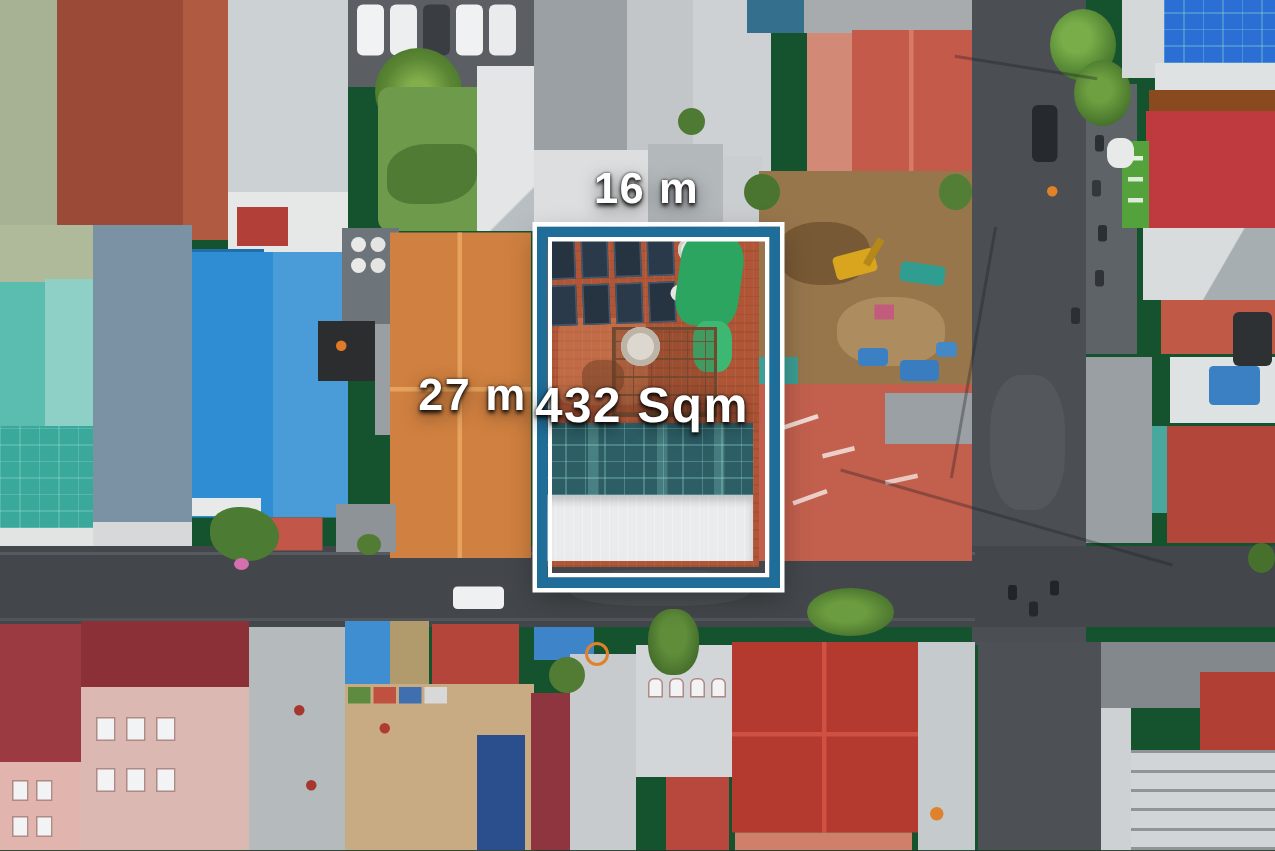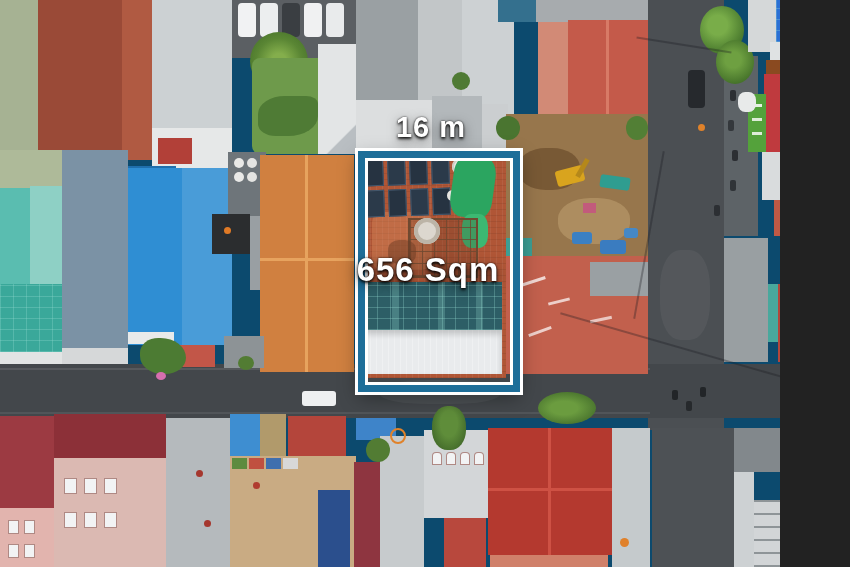--- a/index.html
+++ b/index.html
@@ -1,16 +1,16 @@
 <!DOCTYPE html>
 <html><head>
 <meta charset="utf-8">
 <style>
   html,body{margin:0;padding:0;background:#222;}
-  #stage{position:relative;width:780px;height:567px;overflow:hidden;background:#0c4a6e;
+  #stage{position:relative;width:850px;height:567px;overflow:hidden;background:#14532d;
          font-family:"Liberation Sans",sans-serif;}
   .b{position:absolute;}
   .rd{border-radius:50%;}
   .cv{background-image:repeating-linear-gradient(90deg,rgba(0,0,0,.12) 0 1px,transparent 1px 5px);}
   .ch{background-image:repeating-linear-gradient(0deg,rgba(0,0,0,.12) 0 1px,transparent 1px 5px);}
   .cvl{background-image:repeating-linear-gradient(90deg,rgba(255,255,255,.28) 0 1px,transparent 1px 6px);}
   .glass{background-image:
       repeating-linear-gradient(90deg,rgba(150,220,210,.30) 0 1px,transparent 1px 13px),
       repeating-linear-gradient(0deg,rgba(150,220,210,.30) 0 1px,transparent 1px 11px);}
   .lbl{position:absolute;color:#fff;font-weight:700;transform:translate(-50%,-50%);
@@ -234,16 +234,17 @@
   <div class="b" style="left:388px;top:240px;width:28px;height:24px;background:rgba(110,60,35,.5);border-radius:40%;z-index:4;"></div>
   <div class="b glass" style="left:364px;top:282px;width:138px;height:48px;background-color:#2d5e66;z-index:4;"></div>
   <div class="b" style="left:392px;top:282px;width:7px;height:48px;background:rgba(160,230,220,.25);z-index:4;"></div>
   <div class="b" style="left:438px;top:282px;width:7px;height:48px;background:rgba(160,230,220,.22);z-index:4;"></div>
   <div class="b" style="left:476px;top:282px;width:7px;height:48px;background:rgba(160,230,220,.22);z-index:4;"></div>
   <div class="b cvl" style="left:364px;top:330px;width:138px;height:44px;background-color:#e9ebed;box-shadow:inset 0 4px 6px rgba(0,0,0,.18);z-index:4;"></div>
 
   <div id="boundary" style="border-color: rgb(30, 110, 153);"></div>
 
   <div class="lbl" style="left: 431px; top: 127px; font-size: 29px; color: rgb(255, 255, 255);">16 m</div>
-  <div class="lbl" style="left: 428px; top: 270px; font-size: 33px; color: rgb(255, 255, 255);">656 Sqm</div>
+  <div class="lbl" style="left: 315px; top: 264px; font-size: 30px; color: rgb(255, 255, 255);">27 m</div>
+  <div class="lbl" style="left: 428px; top: 270px; font-size: 33px; color: rgb(255, 255, 255);">432 Sqm</div>
 
 
 </div>
 
 </body></html>

